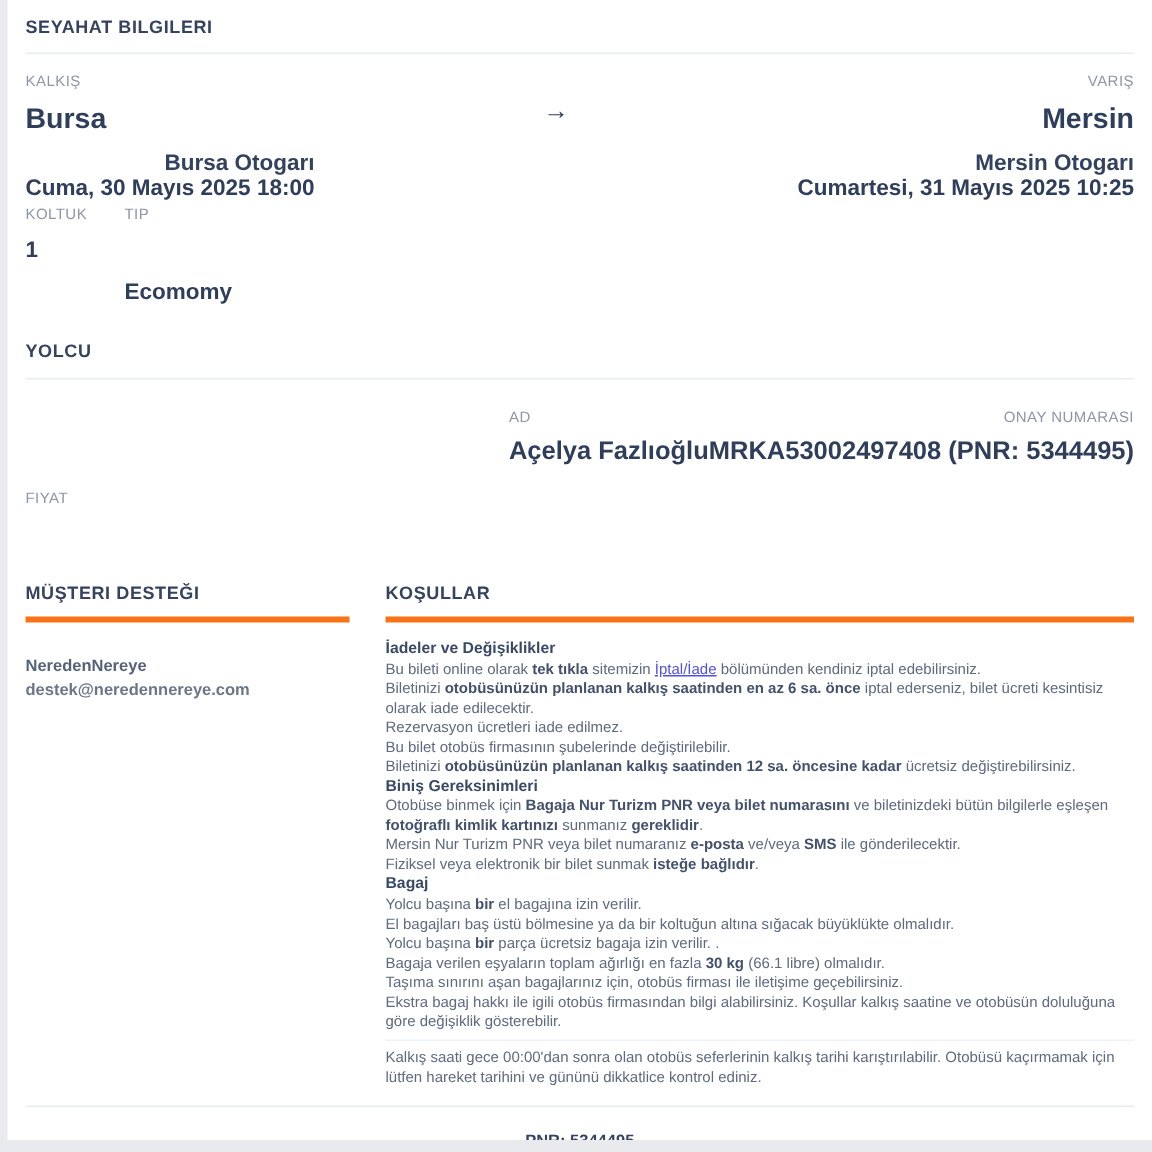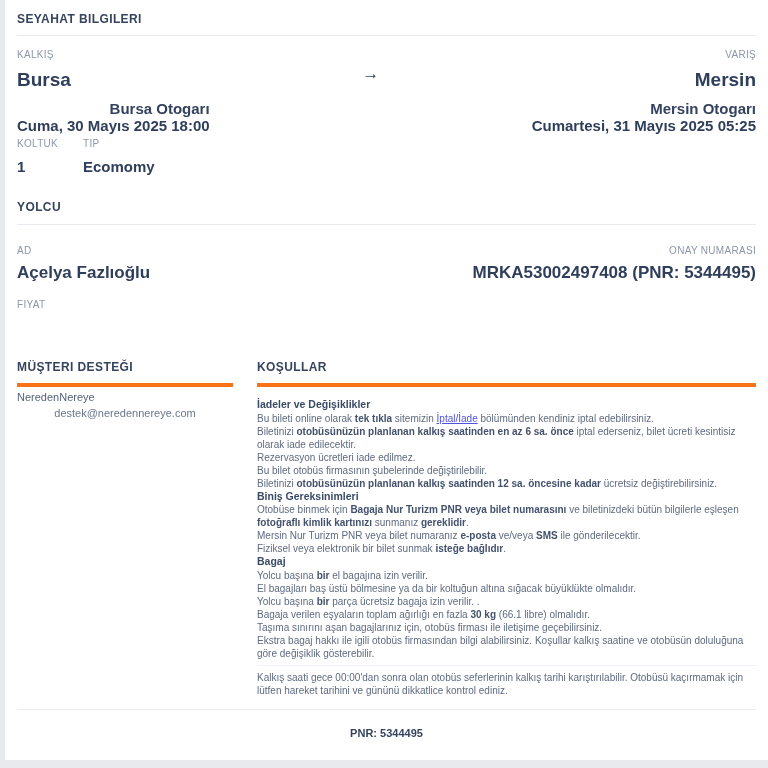--- a/index.html
+++ b/index.html
@@ -28,42 +28,42 @@
   
   .trip{display:flex;justify-content:space-between;margin-top:13px;}
   .trip-col{display:flex;flex-direction:column;}
   .trip-col.right{text-align:right;align-items:flex-end;}
   .arrow{font-size:17px;color:#2f3e5a;margin-top:15px;flex:none;}
   .city{font-size:19px;font-weight:bold;color:#2f3e5a;margin-top:9px;}
   .station{font-size:15px;font-weight:600;color:#33425e;margin-top:9px;text-align:right;}
   .datetime{font-size:15px;font-weight:bold;color:#2f3e5a;}
   .seat-row{display:flex;margin-top:4px;}
   .seat-col{width:66px;flex:none;display:flex;flex-direction:column;}
-  .type-col{display:flex;flex-direction:column;}
+  .type-col{display:flex;flex-direction:column;gap:28px;}
   .seat-value{font-size:15px;font-weight:bold;color:#2f3e5a;margin-top:9px;}
 
   
   .section-bar{margin-top:22px;padding-bottom:9px;border-bottom:1px solid #e8ecf1;}
 
   
-  .passenger-row{display:flex;justify-content:space-between;margin-top:20px;}
+  .passenger-row{display:flex;justify-content:flex-end;margin-top:20px;}
   .pr-col.right{text-align:right;}
   .value-lg{font-size:17px;font-weight:bold;color:#2f3e5a;margin-top:7px;}
   .price-block{margin-top:16px;}
   .price{font-size:18px;font-weight:bold;color:#2f3e5a;margin-top:7px;}
 
   
   .columns{display:flex;margin-top:22px;gap:24px;align-items:flex-start;}
   .col-support{width:216px;flex:none;}
   .col-conditions{flex:1;min-width:0;}
   .col-header{font-size:12px;font-weight:bold;color:#36435e;letter-spacing:.4px;
     padding-bottom:9px;border-bottom:4px solid #f97316;margin-top:28px;}
-  .support-body{margin-top:3px;font-size:11px;color:#5f6b80;line-height:1.45;}
+  .support-body{margin-top:22px;font-size:11px;color:#5f6b80;line-height:1.45;font-weight:bold;}
   .support-company{color:#55627a;}
-  .support-email{color:#6b7689;text-align:center;}
+  .support-email{color:#6b7689;}
 
   .terms{margin-top:11px;font-size:10px;color:#5e6a7f;line-height:1.3;}
   .terms .terms-heading{font-weight:bold;color:#394a66;font-size:10.5px;}
   .terms b{color:#43516c;font-weight:bold;text-align:right;}
   .terms a{color:#4f51e0;text-decoration:underline;cursor:pointer;}
   .terms .sep{border-top:1px solid #eef1f6;margin:5px 0;}
 
   .footer-divider{border-top:1px solid #e8ecf1;margin-top:12px;}
   .footer{margin-top:17px;text-align:center;font-size:11px;font-weight:bold;color:#36435e;}
 </style>
@@ -91,21 +91,21 @@
           <span class="label">TIP</span>
           <span class="seat-value">Ecomomy</span>
         </div>
       </div>
     </div>
     <span class="arrow">→</span>
     <div class="trip-col right">
       <span class="label">VARIŞ</span>
       <span class="city">Mersin</span>
       <span class="station">Mersin Otogarı</span>
-      <span class="datetime">Cumartesi, 31 Mayıs 2025 05:25</span>
+      <span class="datetime">Cumartesi, 31 Mayıs 2025 10:25</span>
     </div>
   </div>
 
   <div class="section-bar">
     <span class="section-title">YOLCU</span>
   </div>
 
   <div class="passenger-row">
     <div class="pr-col">
       <div class="label">AD</div>

